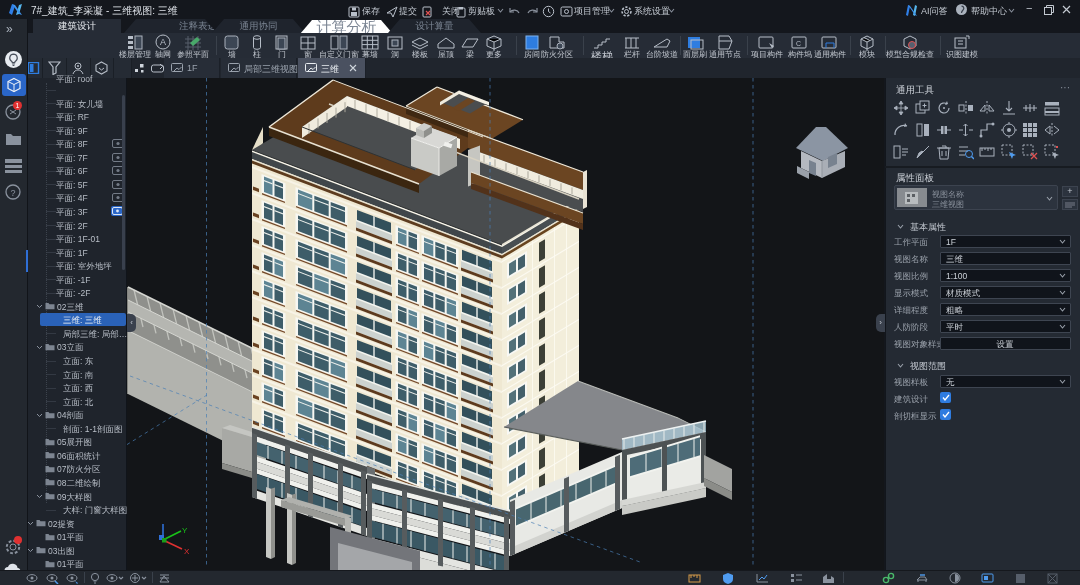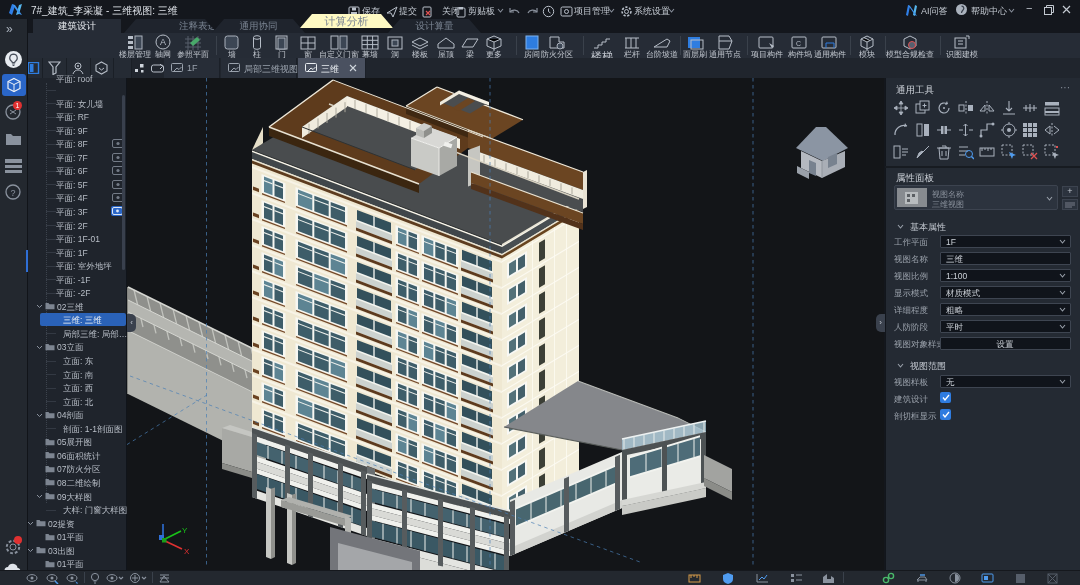--- a/index.html
+++ b/index.html
@@ -82,21 +82,21 @@
     <rect x="0.5" y="2.5" width="7" height="7" fill="none" stroke="#c3c9d1"></rect>
     <path d="M2.5 2.5v-2h7v7h-2" fill="none" stroke="#c3c9d1"></path>
   </svg>
 <svg class="abs" style="left:1062px;top:5px" width="9" height="9">
     <path d="M1 1l7 7M8 1l-7 7" stroke="#c3c9d1" stroke-width="1.2"></path>
   </svg>
 <div class="abs" style="left:0;top:19px;width:1080px;height:14px;background:#14171d;"></div>
 <div class="abs" style="left:33px;top:19px;width:88px;height:14px;background:#262c36;color:#e6e9ee;font-size:9.5px;text-align:center;line-height:14px;">建筑设计</div>
 <div class="abs" style="left:124px;top:19px;width:93px;height:14px;background:#1f242d;clip-path:polygon(12px 0,81px 0,93px 14px,0 14px);color:#7c8694;font-size:9.5px;text-align:right;line-height:14px;">注释表达</div>
 <div class="abs" style="left:212px;top:19px;width:93px;height:14px;background:#1f242d;clip-path:polygon(12px 0,81px 0,93px 14px,0 14px);color:#7c8694;font-size:9.5px;text-align:center;line-height:14px;">通用协同</div>
-<div class="abs" style="left:300px;top:14px;width:93px;height:14px;background:#fef9c3;clip-path:polygon(12px 0,81px 0,93px 14px,0 14px);color:#7c8694;font-size:11px;text-align:center;line-height:14px;">计算分析</div>
+<div class="abs" style="left:300px;top:20px;width:93px;height:14px;background:#ffffff;clip-path:polygon(12px 0,81px 0,93px 14px,0 14px);color:#7c8694;font-size:15px;text-align:center;line-height:14px;">计算分析</div>
 <div class="abs" style="left:388px;top:19px;width:93px;height:14px;background:#1f242d;clip-path:polygon(12px 0,81px 0,93px 14px,0 14px);color:#7c8694;font-size:9.5px;text-align:center;line-height:14px;">设计算量</div>
 <div class="abs" style="left:28px;top:33px;width:1052px;height:25px;background:#262c36;"></div>
 <div class="abs" style="left:216px;top:36px;width:1px;height:19px;background:#3a414b;"></div>
 <div class="abs" style="left:516px;top:36px;width:1px;height:19px;background:#3a414b;"></div>
 <div class="abs" style="left:583px;top:36px;width:1px;height:19px;background:#3a414b;"></div>
 <div class="abs" style="left:680px;top:36px;width:1px;height:19px;background:#3a414b;"></div>
 <div class="abs" style="left:747px;top:36px;width:1px;height:19px;background:#3a414b;"></div>
 <div class="abs" style="left:850px;top:36px;width:1px;height:19px;background:#3a414b;"></div>
 <div class="abs" style="left:885px;top:36px;width:1px;height:19px;background:#3a414b;"></div>
 <div class="abs" style="left:940px;top:36px;width:1px;height:19px;background:#3a414b;"></div>

